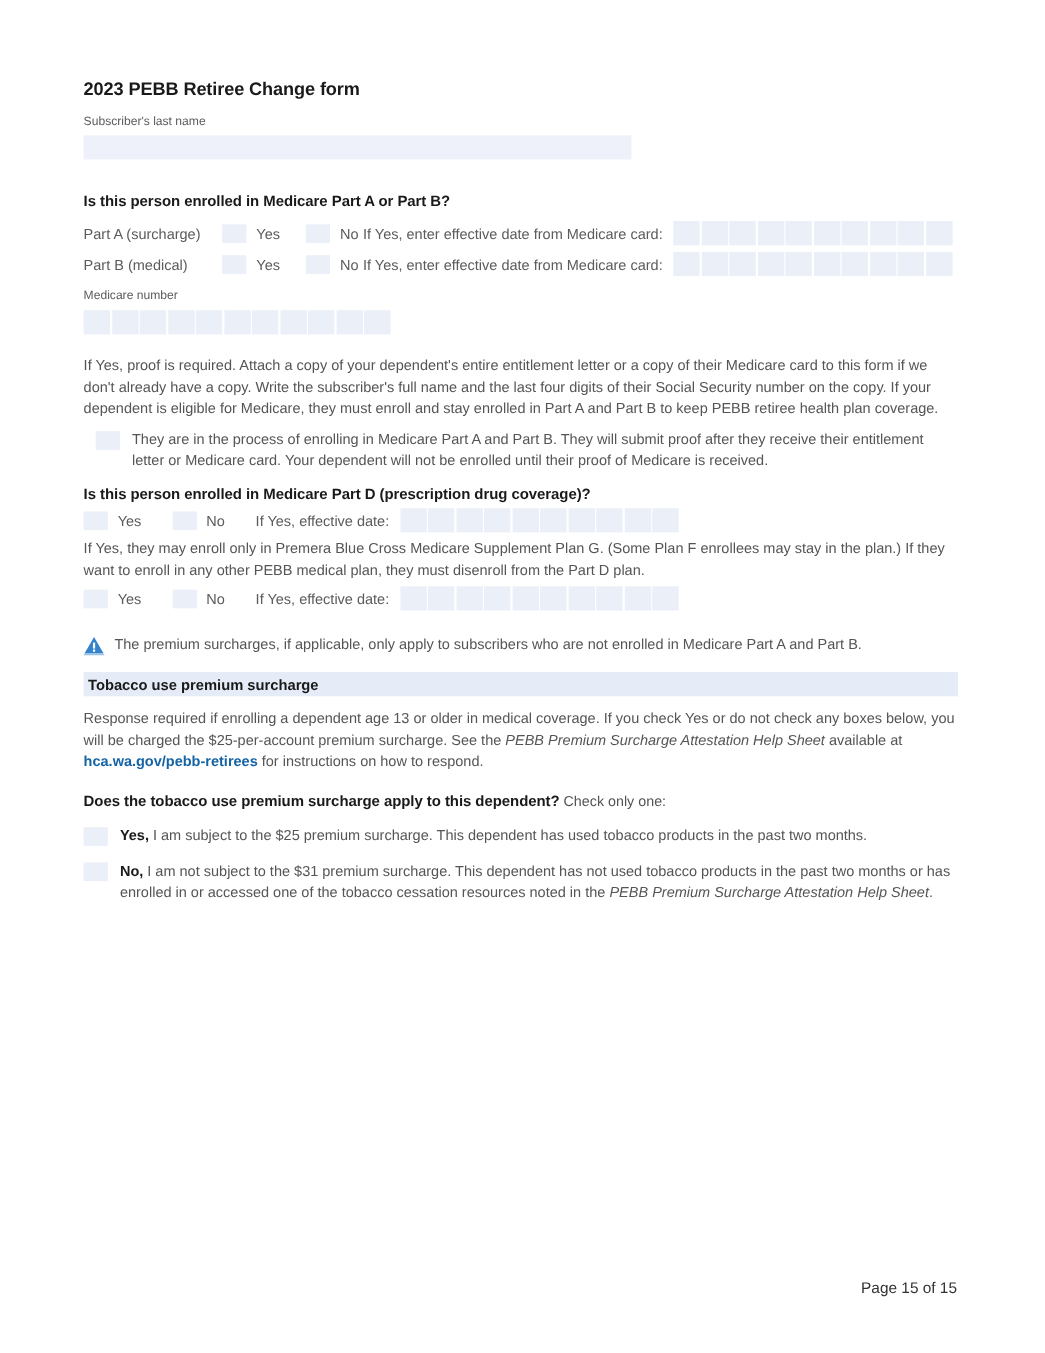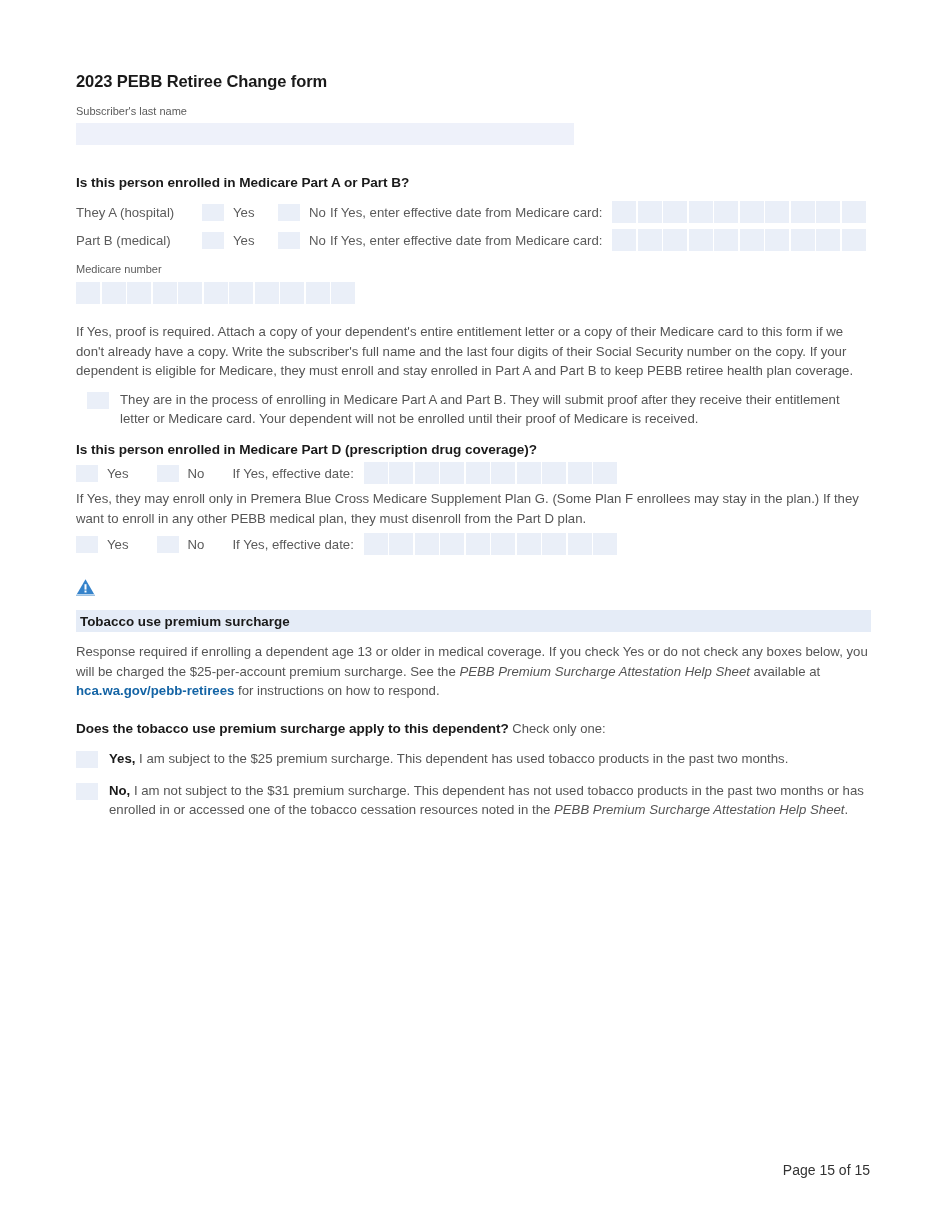--- a/index.html
+++ b/index.html
@@ -203,21 +203,21 @@
     <div class="top-row">
       <div class="col-left">
         <div class="field-label">Subscriber's last name</div>
         <div class="fill-bar" style="margin-top:5px;width:498px;"></div>
       </div>
     </div>
 
     <div class="q-head" style="margin-top:30px;">Is this person enrolled in Medicare Part A or Part B?</div>
 
     <div class="ab-row" style="margin-top:10px;">
-      <div class="ab-part">They A (hospital)</div>
+      <div class="ab-part">Part A (surcharge)</div>
       <div class="ab-yes">
         <span class="ckbox"></span>
         <span class="opt-text">Yes</span>
       </div>
       <div class="ab-no">
         <span class="ckbox"></span>
         <span class="opt-text">No</span>
       </div>
       <div class="ab-note">If Yes, enter effective date from Medicare card:</div>
       <div class="boxrow">
@@ -325,20 +325,21 @@
 
     <div class="warn-row">
       <span class="warn-icon">
         <svg width="19" height="18" viewBox="0 0 19 18">
           <path d="M9.5 1.2 L18.2 16.2 L0.8 16.2 Z" fill="#3583cb"></path>
           <rect x="8.5" y="6.2" width="2" height="5.4" fill="#ffffff"></rect>
           <rect x="8.5" y="12.5" width="2" height="2" fill="#ffffff"></rect>
           <rect x="0" y="16.6" width="19" height="1.4" fill="#9dc2e4"></rect>
         </svg>
       </span>
+      <span class="warn-text">The premium surcharges, if applicable, only apply to subscribers who are not enrolled in Medicare Part A and Part B.</span>
     </div>
 
     <div class="band">
       <span class="band-title">Tobacco use premium surcharge</span>
     </div>
 
     <div class="body-text" style="margin-top:10px;">
       <span>Response required if enrolling a dependent age 13 or older in medical coverage. If you check Yes or do not check any boxes below, you will be charged the $25-per-account premium surcharge. See the </span><span class="italic">PEBB Premium Surcharge Attestation Help Sheet</span><span> available at </span><a href="#" class="link">hca.wa.gov/pebb-retirees</a><span> for instructions on how to respond.</span>
     </div>
 

